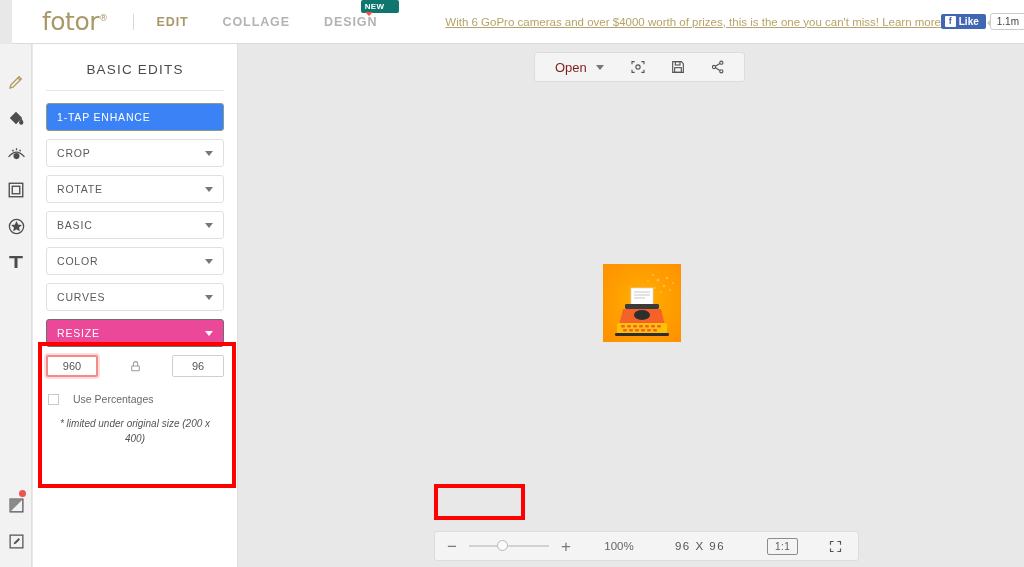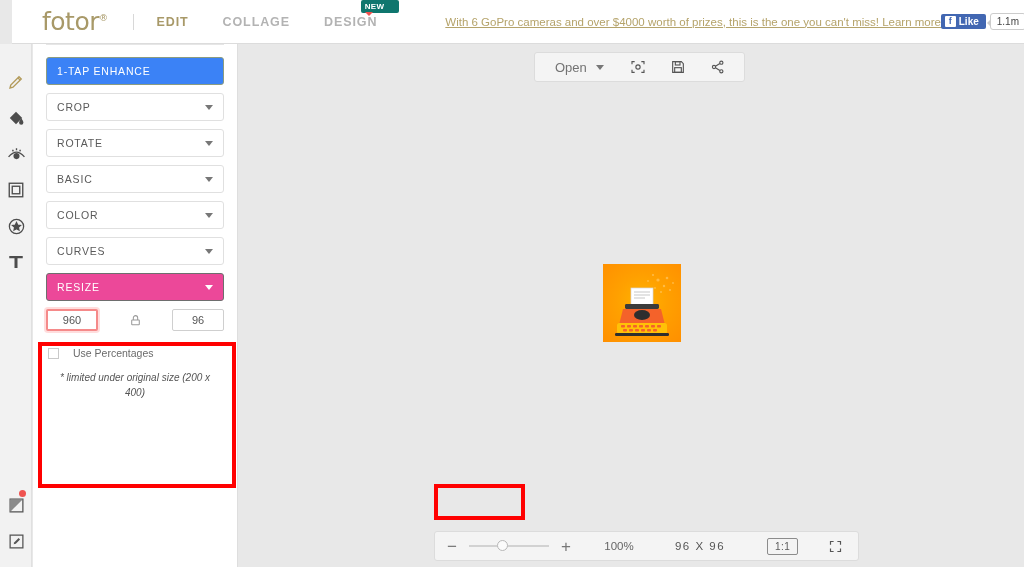--- a/index.html
+++ b/index.html
@@ -146,21 +146,21 @@
     position: absolute; left: 239px; top: 44px; width: 785px; height: 523px;
     background: #e8e8e8;
   }
   .top-toolbar {
     position: absolute; left: 295px; top: 8px; height: 30px;
     background: #f4f4f4; border: 1px solid #dcdcdc; border-radius: 3px;
     display: flex; align-items: center; padding: 0 6px;
   }
   .tb-open {
     display: flex; align-items: center; gap: 9px; padding: 0 14px;
-    font-size: 13px; color: #737373; cursor: pointer;
+    font-size: 13px; color: #7f1d1d; cursor: pointer;
   }
   .tb-btn {
     width: 40px; height: 28px; display: flex; align-items: center;
     justify-content: center; cursor: pointer; color: #555;
   }
   .photo {
     position: absolute; left: 364px; top: 220px; width: 78px; height: 78px;
     background: radial-gradient(circle at 50% 48%, #ffb300 0%, #ffa000 45%, #ff8f00 100%);
     overflow: hidden;
   }
@@ -277,20 +277,21 @@
       <div class="rail-icon">
         <svg width="17" height="17" viewBox="0 0 24 24" fill="none" stroke="#555" stroke-width="1.8">
           <rect x="3" y="3" width="18" height="18"></rect>
             <path d="M8 16l1-3 6-6 2 2-6 6z" fill="#555" stroke="none"></path>
         </svg>
       </div>
     </div>
   </div>
 
   <div class="sidebar">
+    <div class="panel-title">BASIC EDITS</div>
     <div class="panel-rule"></div>
 
     <div class="tool-list">
       <div class="tool-row enhance">
         <span>1-TAP ENHANCE</span>
       </div>
       <div class="tool-row">
         <span>CROP</span>
         <span class="caret"></span>
       </div>

